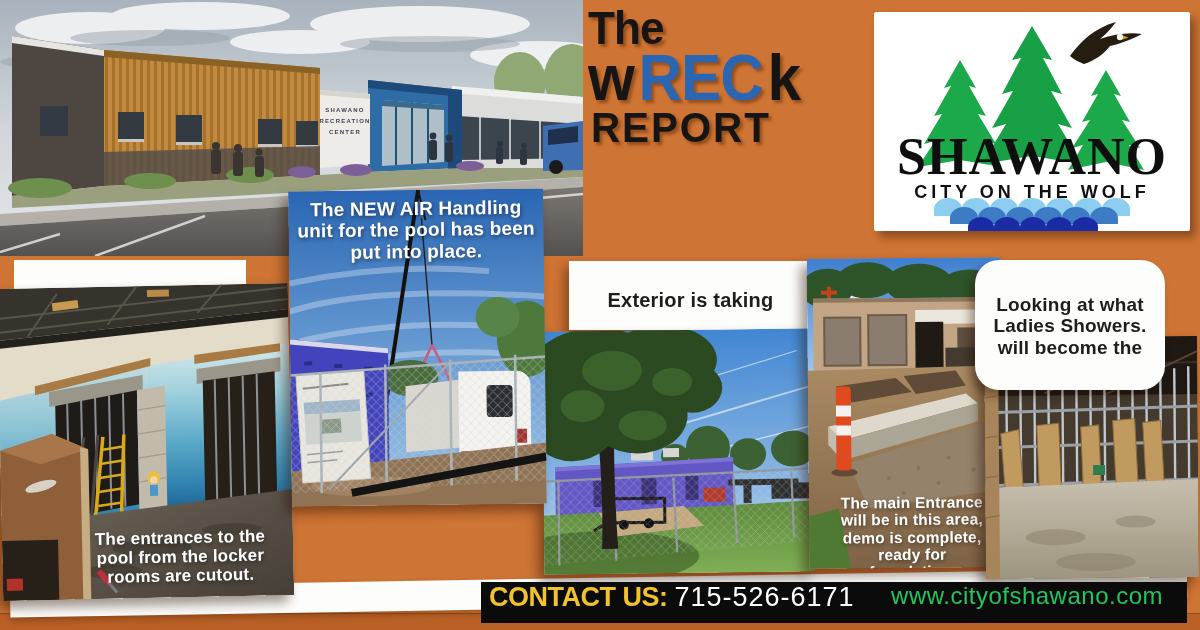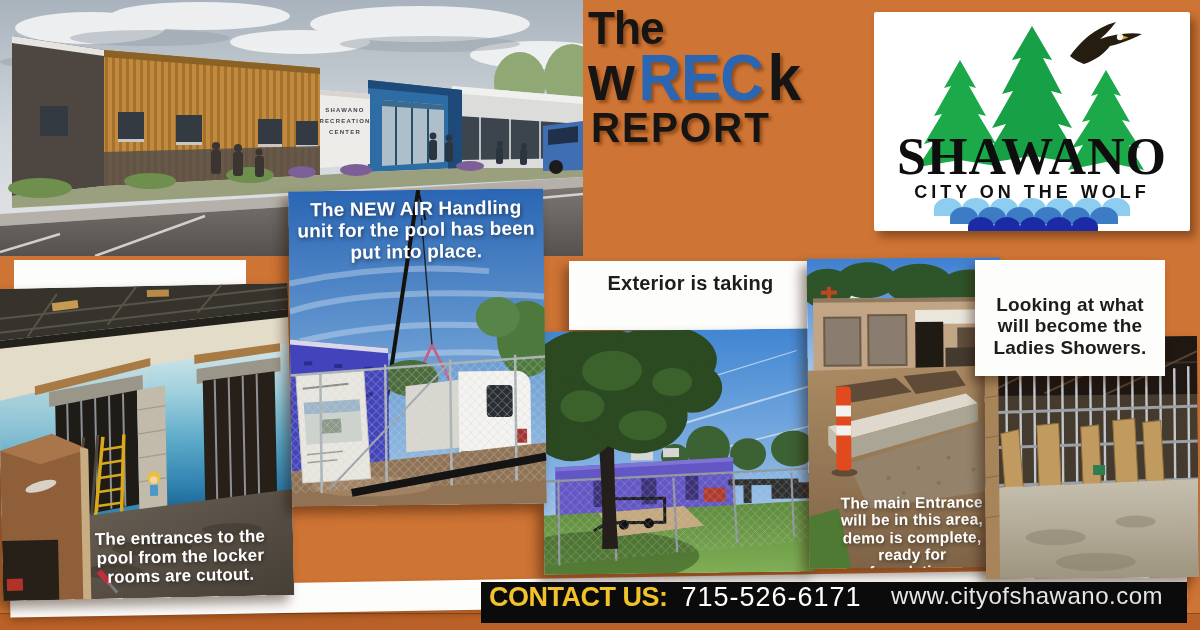--- a/index.html
+++ b/index.html
@@ -11,22 +11,22 @@
   .cap-dark{color:#1d1d1d;font-weight:700;text-align:center;line-height:1.12;letter-spacing:.2px;}
   .whitebox{position:absolute;background:#fdfdfc;box-shadow:-5px 6px 10px rgba(40,15,0,.4);}
   .title-black{position:absolute;font-weight:900;color:#171513;text-shadow:3px 3px 3px rgba(96,44,8,.5);transform:scaleX(.94);transform-origin:left top;white-space:nowrap;line-height:1;}
   .title-white{position:absolute;text-align:right;font-weight:700;color:#ffffff;text-shadow:3px 4px 3px rgba(55,26,6,.55);line-height:1;white-space:nowrap;}
   .rec-blue{color:#2b66b2;}
   .white-band{position:absolute;left:10px;top:568px;width:1177px;height:30px;background:#fdfdfb;transform:rotate(-0.95deg);transform-origin:100% 50%;box-shadow:0 4px 6px rgba(80,35,5,.35);}
   .white-stripA{position:absolute;left:14px;top:260px;width:232px;height:30px;background:#fdfdfb;}
   .bottom-strip{position:absolute;left:0;top:613px;width:1200px;height:17px;background:#b96127;border-top:1px solid rgba(70,30,5,.35);}
   .contact-bar{position:absolute;left:481px;top:582px;width:706px;height:41px;background:#0b0b0b;display:flex;align-items:flex-start;z-index:8;}
   .contact-label{color:#f2c22c;font-weight:800;font-size:27px;margin-left:8px;letter-spacing:-.5px;}
-  .contact-phone{color:#ffffff;font-weight:400;font-size:27px;margin-left:14px;letter-spacing:1px;}
-  .contact-web{position:absolute;right:24px;color:#e5e5e5;font-weight:400;font-size:24px;letter-spacing:.5px;}
+  .contact-phone{color:#ffffff;font-weight:400;font-size:27px;margin-left:7px;letter-spacing:1px;}
+  .contact-web{position:absolute;right:24px;color:#22c55e;font-weight:400;font-size:24px;letter-spacing:.5px;}
   .logo-box{position:absolute;left:874px;top:12px;width:316px;height:219px;background:#ffffff;border-radius:2px;box-shadow:5px 6px 9px rgba(40,15,0,.4);z-index:4;}
 </style>
 </head>
 <body>
 
 <div class="canvas">
 
   <div class="bottom-strip"></div>
 
   <div class="white-band"></div>
@@ -314,21 +314,21 @@
       <path d="M105,295 L114,306" stroke="#7a7c80" stroke-width="3"></path>
     </svg>
     <div class="caption-overlay cap-light" style="left:58px;top:243px;width:240px;font-size:17px;">
       <div>The entrances to the</div>
       <div>pool from the locker</div>
       <div>rooms are cutout.</div>
     </div>
   </div>
 
   <div class="whitebox" style="left:569px;top:261px;width:243px;height:69px;">
-    <div class="cap-dark" style="padding-top:11px;font-size:20px;">
+    <div class="cap-dark" style="padding-top:28px;font-size:20px;">
       <div>Exterior is taking</div>
     </div>
   </div>
   <div class="photo" style="left:543px;top:330px;width:270px;height:243px;transform:rotate(-0.7deg);">
     <svg width="270" height="243" viewBox="0 0 270 243">
       <defs>
         <linearGradient id="skyE" x1="0" y1="0" x2="0" y2="1">
           <stop offset="0" stop-color="#4186d2"></stop>
             <stop offset="1" stop-color="#b7d4ee"></stop>
         </linearGradient>
@@ -555,25 +555,25 @@
 
       <polygon points="0,20 14,16 14,241 0,241" fill="#a8845a"></polygon>
       <g stroke="#8a6a44" stroke-width="1">
           <line x1="0" y1="60" x2="14" y2="58"></line>
           <line x1="0" y1="100" x2="14" y2="98"></line>
           <line x1="0" y1="140" x2="14" y2="138"></line>
           <line x1="0" y1="180" x2="14" y2="178"></line>
         </g>
     </svg>
   </div>
-  <div class="whitebox" style="left:975px;top:260px;width:190px;height:116px;z-index:6;">
+  <div class="whitebox" style="left:975px;top:260px;width:190px;height:130px;z-index:6;border-radius:24px;">
     <div class="cap-dark" style="padding-top:34px;font-size:19px;">
       <div>Looking at what</div>
+      <div>Ladies Showers.</div>
       <div>will become the</div>
-      <div>Ladies Showers.</div>
     </div>
   </div>
 
   <div class="photo" style="left:290px;top:190px;width:255px;height:315px;transform:rotate(-0.7deg);z-index:4;">
     <svg width="255" height="315" viewBox="0 0 255 315">
       <defs>
         <linearGradient id="skyA" x1="0" y1="0" x2="0" y2="1">
           <stop offset="0" stop-color="#2a66b4"></stop>
             <stop offset=".55" stop-color="#6d9fd4"></stop>
             <stop offset="1" stop-color="#9dc3e6"></stop>

